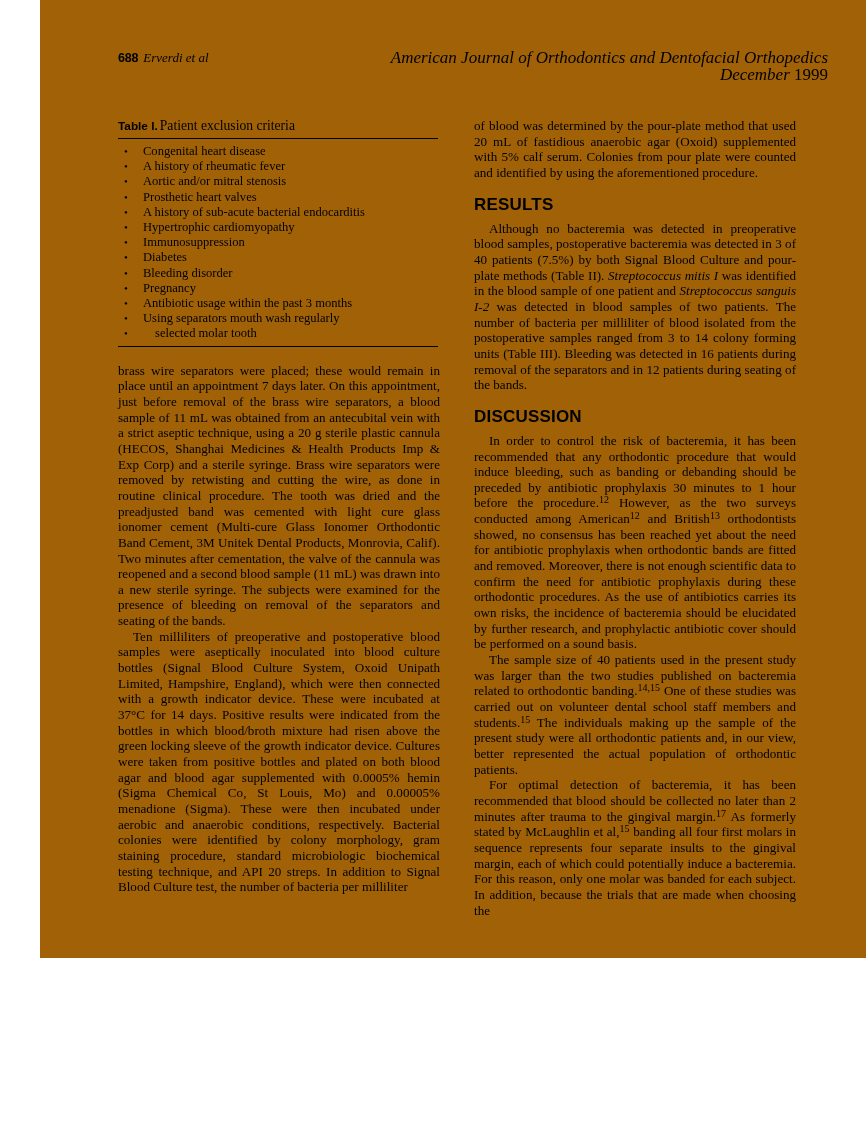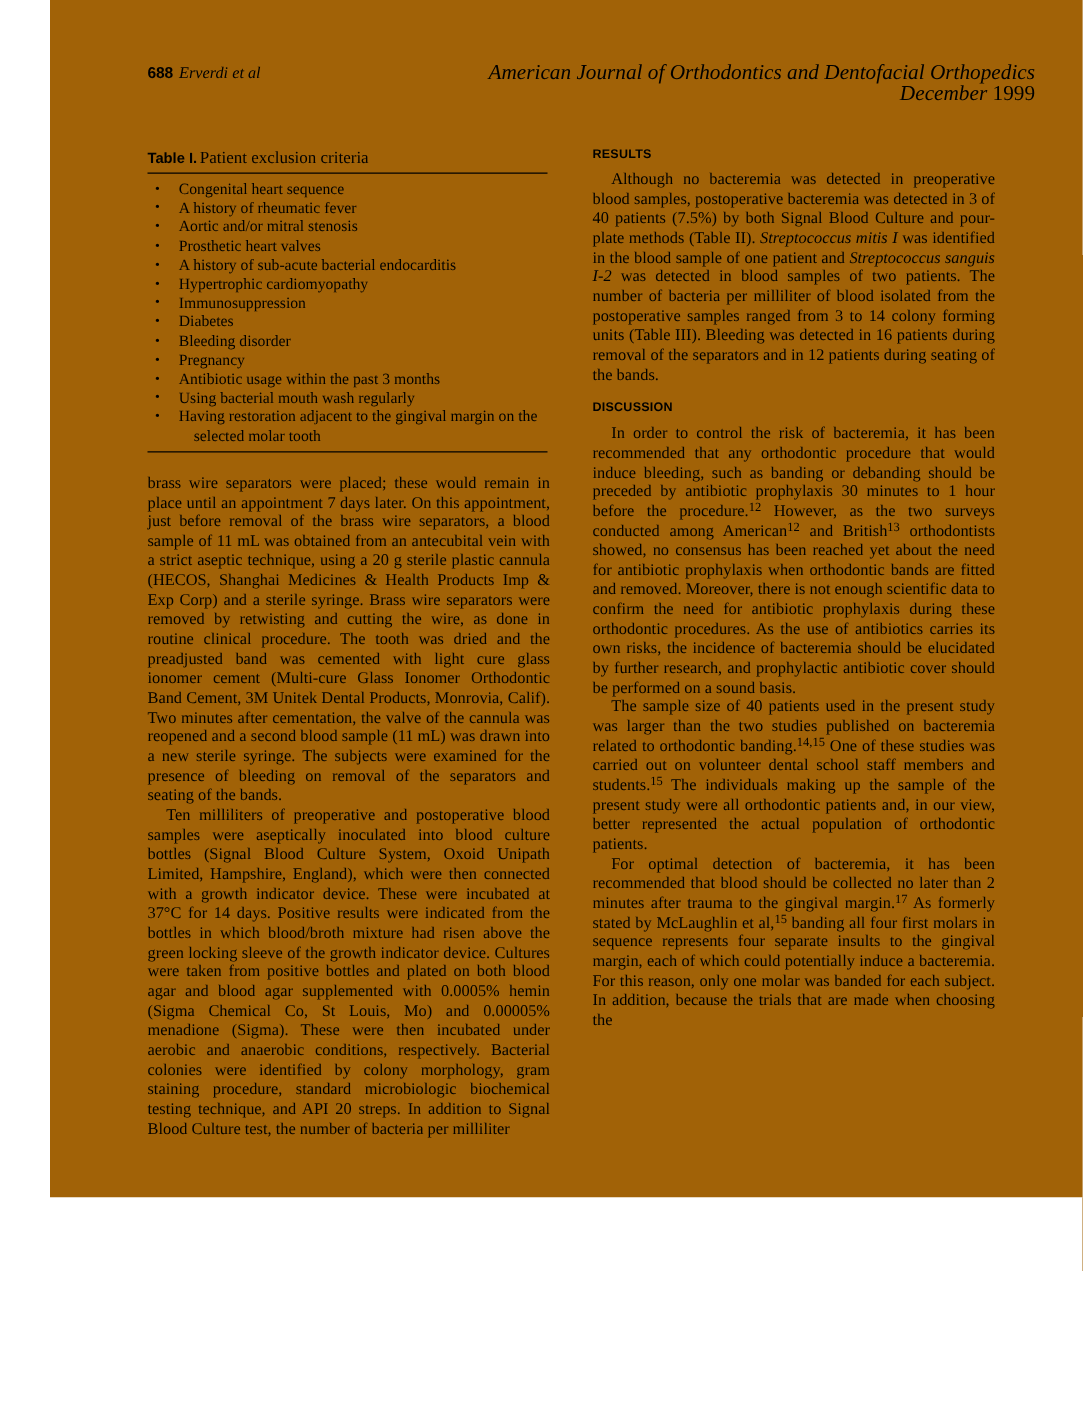--- a/index.html
+++ b/index.html
@@ -78,21 +78,21 @@
     text-align: justify;
     text-justify: inter-word;
     -webkit-hyphens: none;
     hyphens: none;
   }
   p.indent { text-indent: 15px; }
 
   .sec-head {
     font-family: "Liberation Sans", sans-serif;
     font-weight: bold;
-    font-size: 10px;
+    font-size: 17px;
     letter-spacing: 0.2px;
     margin: 14px 0 6px 0;
   }
   .sec-head:first-child { margin-top: 0; }
 
   sup {
     font-size: 10px;
     line-height: 0;
     vertical-align: 4px;
   }
@@ -167,43 +167,44 @@
   </div>
 
   <div class="col col-left">
 
     <div class="table-block">
       <div class="table-caption">
         <span class="tbl-label">Table I.</span><span class="tbl-title">Patient exclusion criteria</span>
       </div>
       <div class="rule-top"></div>
       <ul class="criteria">
-        <li><span class="bullet">•</span><span>Congenital heart sequence</span></li>
+        <li><span class="bullet">•</span><span>Congenital heart disease</span></li>
         <li><span class="bullet">•</span><span>A history of rheumatic fever</span></li>
         <li><span class="bullet">•</span><span>Aortic and/or mitral stenosis</span></li>
         <li><span class="bullet">•</span><span>Prosthetic heart valves</span></li>
         <li><span class="bullet">•</span><span>A history of sub-acute bacterial endocarditis</span></li>
         <li><span class="bullet">•</span><span>Hypertrophic cardiomyopathy</span></li>
         <li><span class="bullet">•</span><span>Immunosuppression</span></li>
         <li><span class="bullet">•</span><span>Diabetes</span></li>
         <li><span class="bullet">•</span><span>Bleeding disorder</span></li>
         <li><span class="bullet">•</span><span>Pregnancy</span></li>
         <li><span class="bullet">•</span><span>Antibiotic usage within the past 3 months</span></li>
-        <li><span class="bullet">•</span><span>Using bacterial mouth wash regularly</span></li>
-        <li><span class="bullet">•</span><span>Having restoration adjacent to the gingival margin on the</span><span class="cont">selected molar tooth</span></li>
+        <li><span class="bullet">•</span><span>Using separators mouth wash regularly</span></li>
+        <li><span class="bullet">•</span><span class="cont">selected molar tooth</span></li>
       </ul>
       <div class="rule-bottom"></div>
     </div>
 
     <p class="body-after-table">brass wire separators were placed; these would remain in place until an appointment 7 days later. On this appointment, just before removal of the brass wire separators, a blood sample of 11 mL was obtained from an antecubital vein with a strict aseptic technique, using a 20 g sterile plastic cannula (HECOS, Shanghai Medicines &amp; Health Products Imp &amp; Exp Corp) and a sterile syringe. Brass wire separators were removed by retwisting and cutting the wire, as done in routine clinical procedure. The tooth was dried and the preadjusted band was cemented with light cure glass ionomer cement (Multi-cure Glass Ionomer Orthodontic Band Cement, 3M Unitek Dental Products, Monrovia, Calif). Two minutes after cementation, the valve of the cannula was reopened and a second blood sample (11 mL) was drawn into a new sterile syringe. The subjects were examined for the presence of bleeding on removal of the separators and seating of the bands.</p>
     <p class="indent">Ten milliliters of preoperative and postoperative blood samples were aseptically inoculated into blood culture bottles (Signal Blood Culture System, Oxoid Unipath Limited, Hampshire, England), which were then connected with a growth indicator device. These were incubated at 37°C for 14 days. Positive results were indicated from the bottles in which blood/broth mixture had risen above the green locking sleeve of the growth indicator device. Cultures were taken from positive bottles and plated on both blood agar and blood agar supplemented with 0.0005% hemin (Sigma Chemical Co, St Louis, Mo) and 0.00005% menadione (Sigma). These were then incubated under aerobic and anaerobic conditions, respectively. Bacterial colonies were identified by colony morphology, gram staining procedure, standard microbiologic biochemical testing technique, and API 20 streps. In addition to Signal Blood Culture test, the number of bacteria per milliliter</p>
   </div>
 
   <div class="col col-right">
 
+    <p>of blood was determined by the pour-plate method that used 20 mL of fastidious anaerobic agar (Oxoid) supplemented with 5% calf serum. Colonies from pour plate were counted and identified by using the aforementioned procedure.</p>
 
     <div class="sec-head">RESULTS</div>
 
     <p class="indent"><span>Although no bacteremia was detected in preoperative blood samples, postoperative bacteremia was detected in 3 of 40 patients (7.5%) by both Signal Blood Culture and pour-plate methods (Table II). </span><em class="sp">Streptococcus mitis I</em><span> was identified in the blood sample of one patient and </span><em class="sp">Streptococcus sanguis I-2</em><span> was detected in blood samples of two patients. The number of bacteria per milliliter of blood isolated from the postoperative samples ranged from 3 to 14 colony forming units (Table III). Bleeding was detected in 16 patients during removal of the separators and in 12 patients during seating of the bands.</span></p>
 
     <div class="sec-head">DISCUSSION</div>
 
     <p class="indent"><span>In order to control the risk of bacteremia, it has been recommended that any orthodontic procedure that would induce bleeding, such as banding or debanding should be preceded by antibiotic prophylaxis 30 minutes to 1 hour before the procedure.</span><sup>12</sup><span> However, as the two surveys conducted among American</span><sup>12</sup><span> and British</span><sup>13</sup><span> orthodontists showed, no consensus has been reached yet about the need for antibiotic prophylaxis when orthodontic bands are fitted and removed. Moreover, there is not enough scientific data to confirm the need for antibiotic prophylaxis during these orthodontic procedures. As the use of antibiotics carries its own risks, the incidence of bacteremia should be elucidated by further research, and prophylactic antibiotic cover should be performed on a sound basis.</span></p>
 
     <p class="indent"><span>The sample size of 40 patients used in the present study was larger than the two studies published on bacteremia related to orthodontic banding.</span><sup>14,15</sup><span> One of these studies was carried out on volunteer dental school staff members and students.</span><sup>15</sup><span> The individuals making up the sample of the present study were all orthodontic patients and, in our view, better represented the actual population of orthodontic patients.</span></p>

